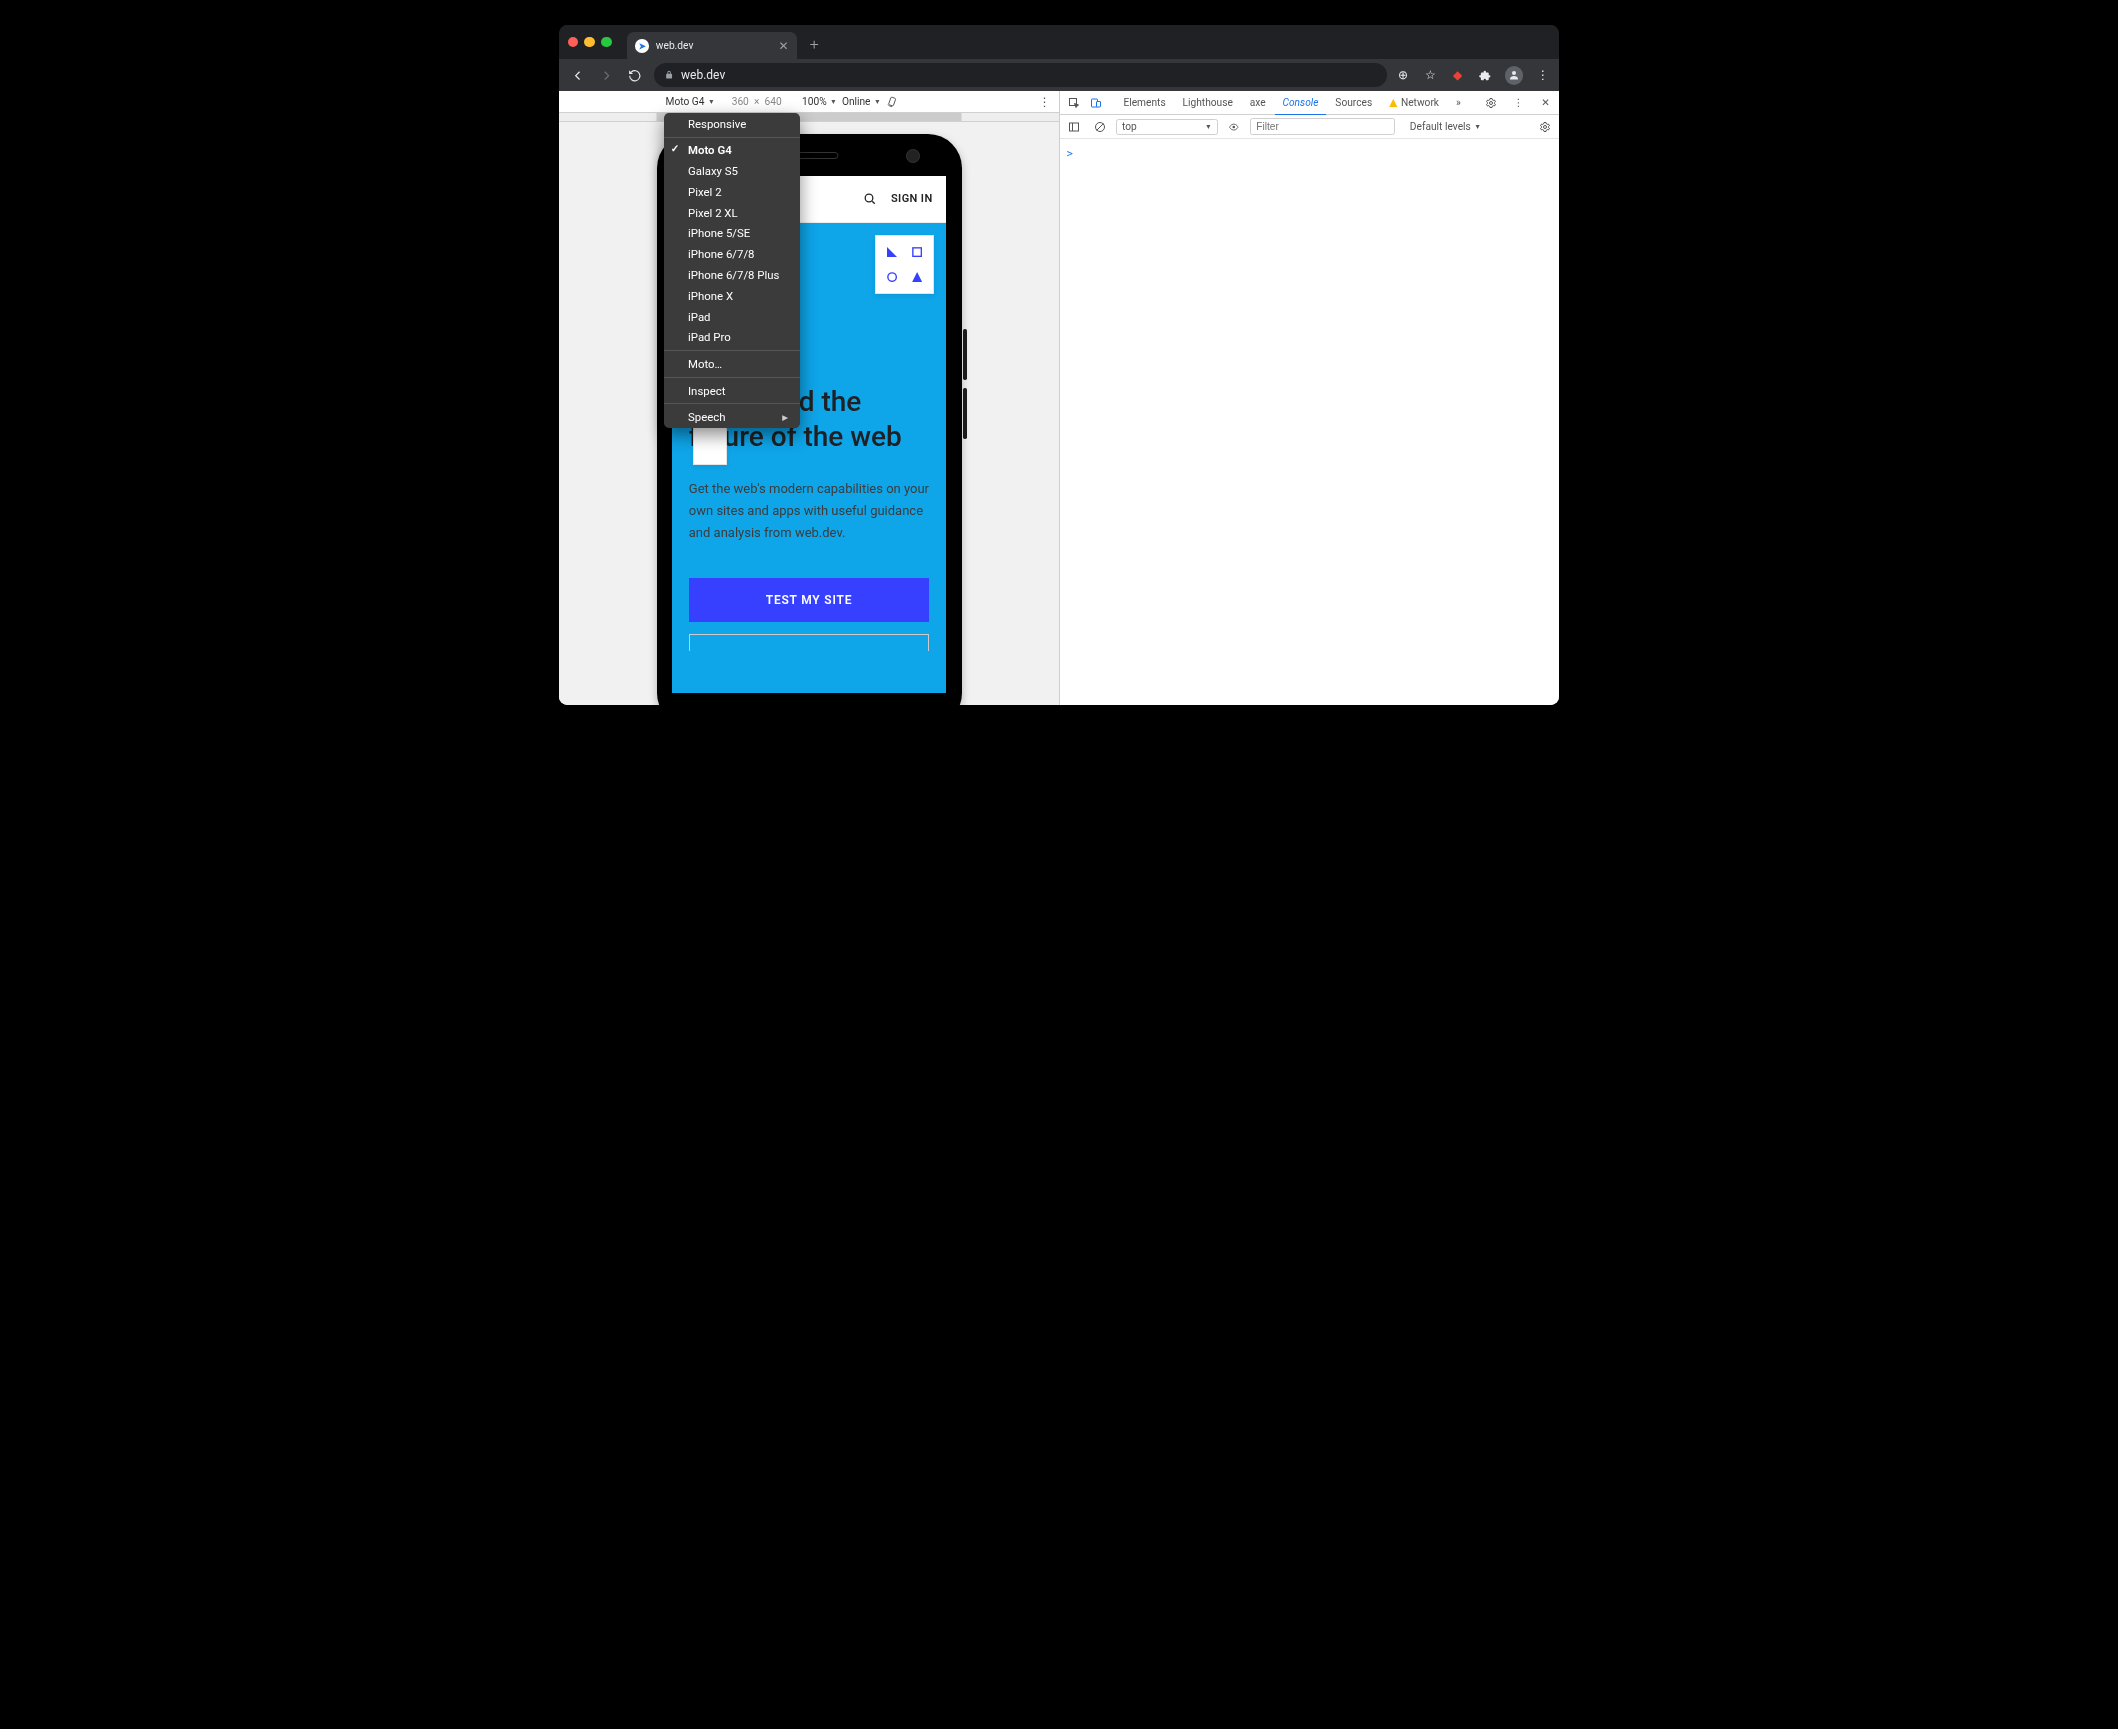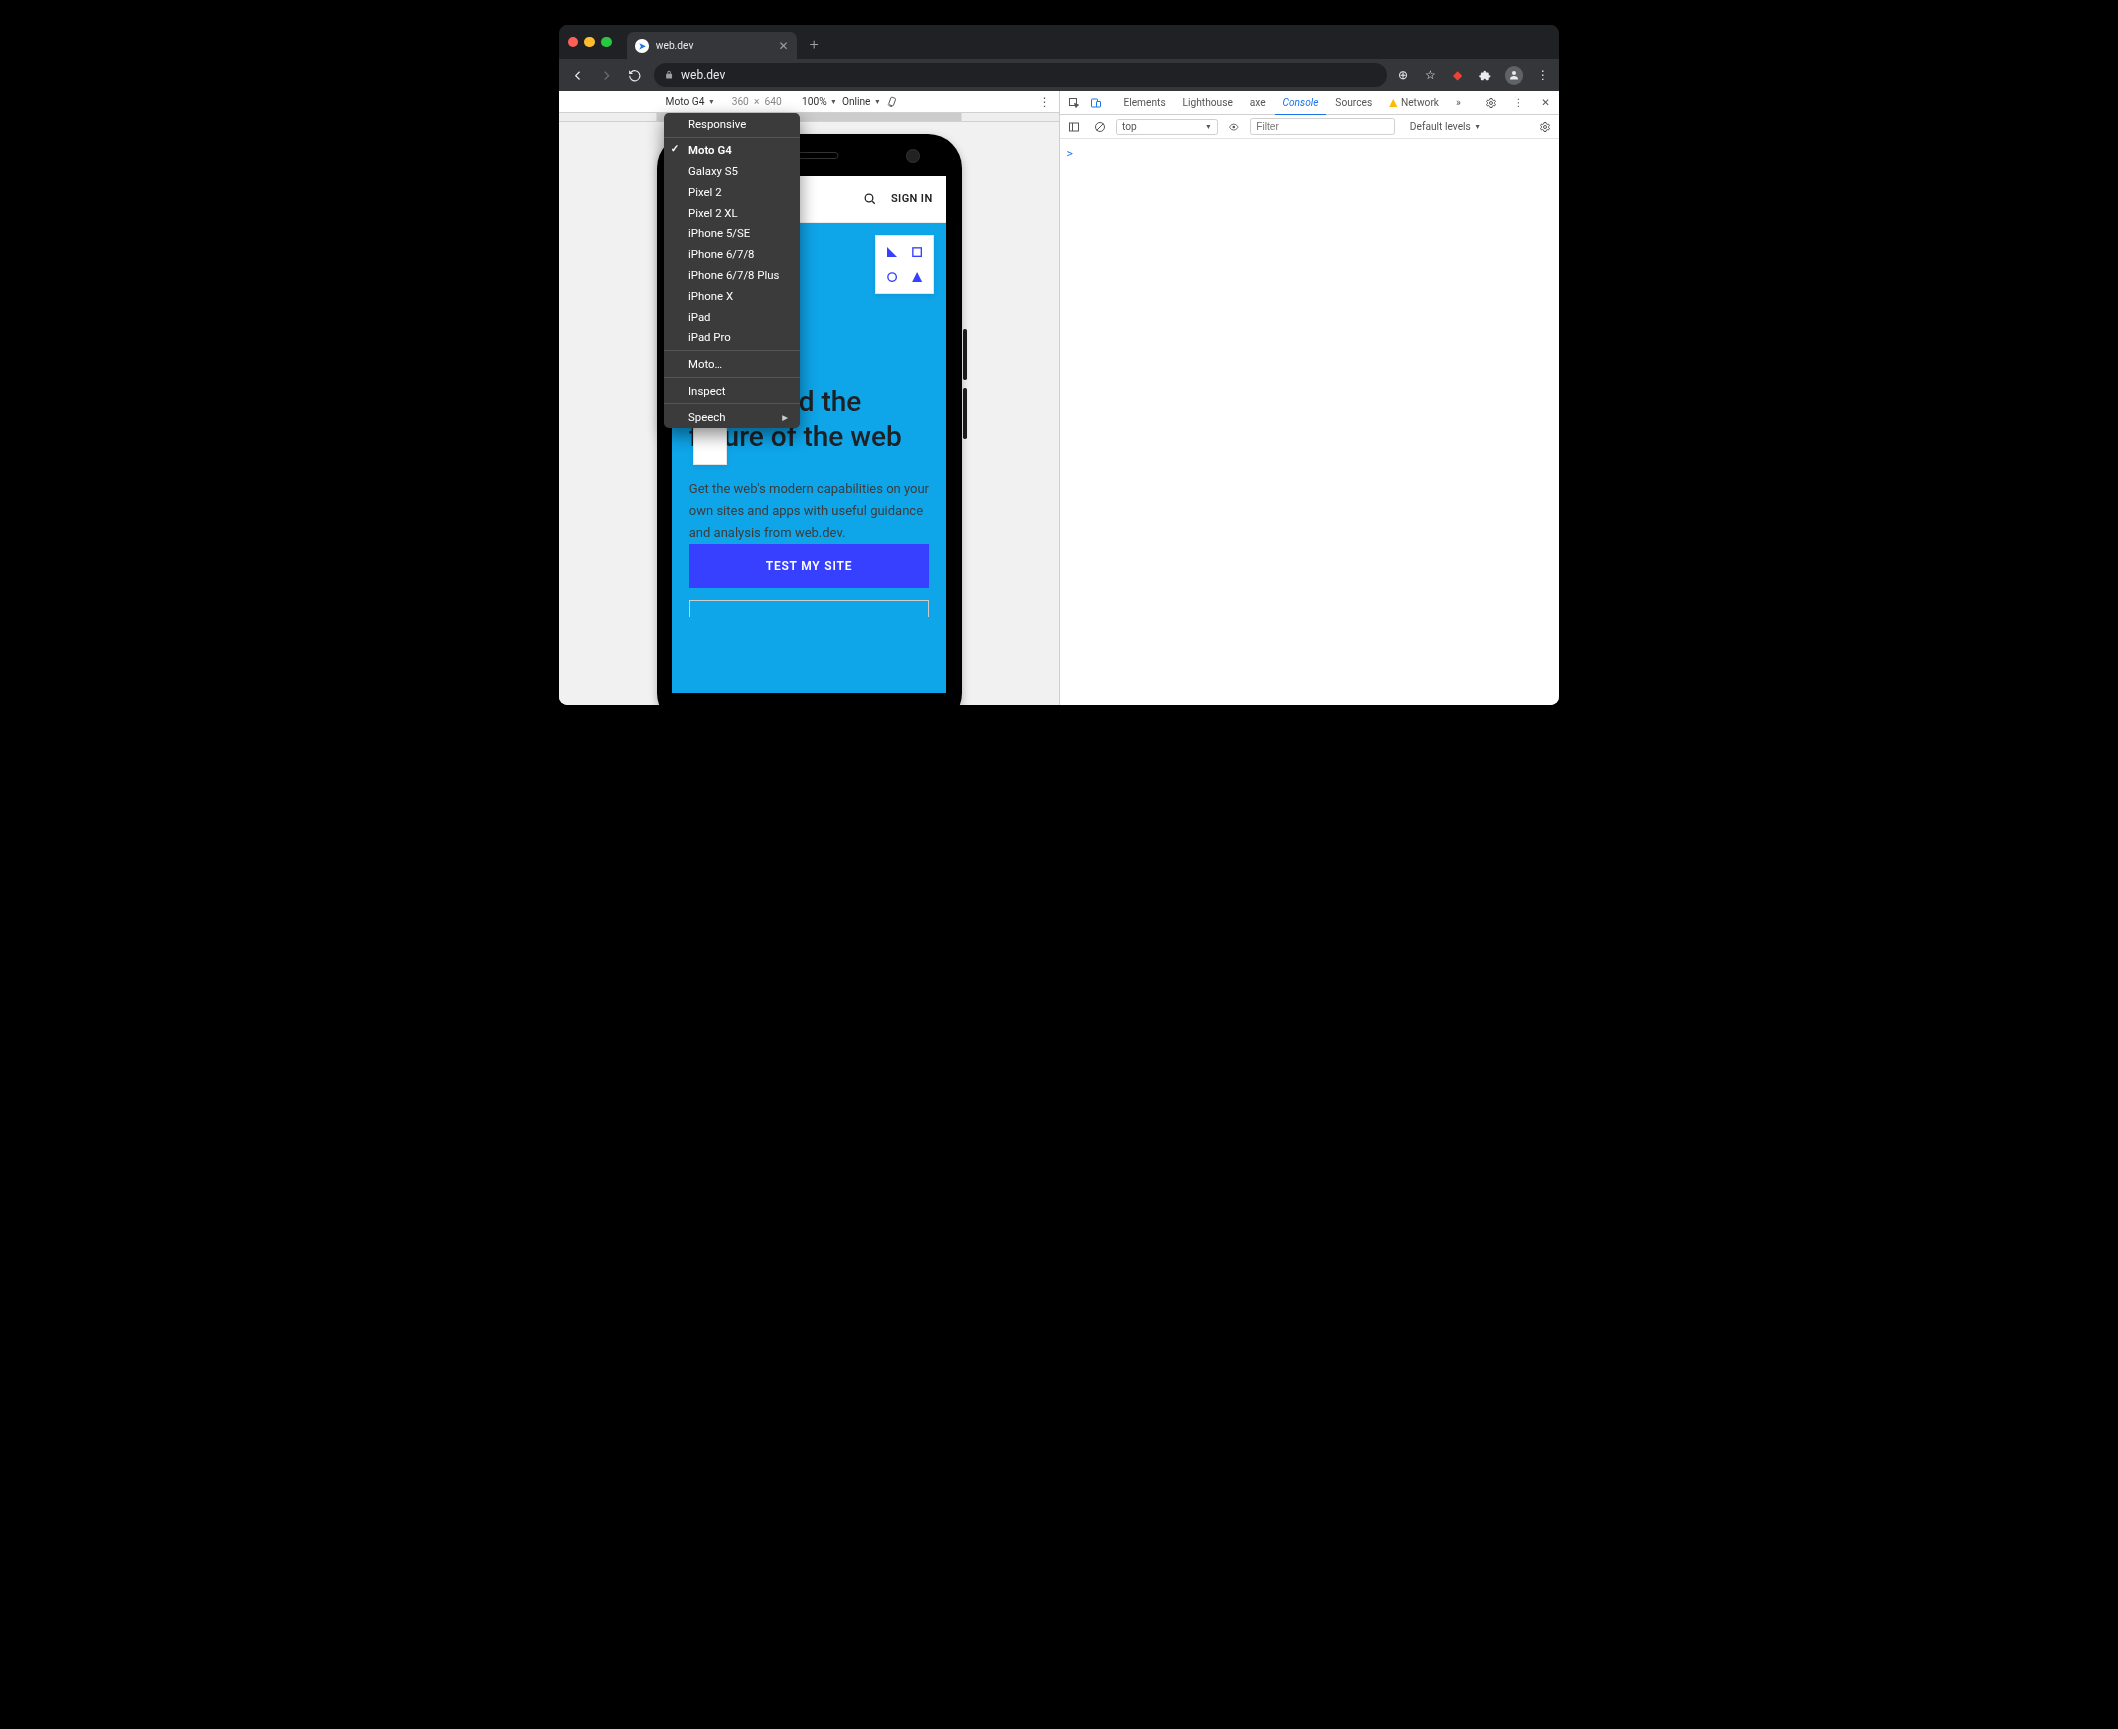--- a/index.html
+++ b/index.html
@@ -146,21 +146,21 @@
   .search-icon svg { width:15.3px; height:15.3px; }
   .sign-in { font-size:11px; font-weight:600; letter-spacing:0.4px; cursor:pointer; color:#222;}
   .widget-card {
     position:absolute; top:59px; right:12px;
     background:#fff; border:0.8px solid #e4e4e4; box-shadow:0 1.7px 5.1px rgba(0,0,0,0.08);
     padding:6.8px; display:grid; grid-template-columns:repeat(2,18.6px); grid-template-rows:repeat(2,18.6px); gap:6.8px;
   }
   .widget-card div { display:flex; align-items:center; justify-content:center; }
   .hero { padding:161px 17px 17px 17px; }
   .hero-title { font-size:28px; font-weight:500; color:#202124; line-height:1.25; margin-bottom:24px;}
-  .hero-body  { font-size:13px; color:#3c3c3c; line-height:1.7; }
+  .hero-body  { font-size:13px; color:#3c3c3c; line-height:1.7; margin-bottom:34px; }
   .hero-btn {
     width:100%; height:44px; background:#3740ff; color:#fff;
     display:flex; align-items:center; justify-content:center;
     font-size:12px; font-weight:600; letter-spacing:0.8px; cursor:pointer;
   }
   .hero-card-border { margin-top:12px; height:17px; border:0.8px solid #ccc; border-bottom:none; }
   .extra-card {
     position:absolute; top:315px; left:134px;
     width:34px; height:59px;
     background:#fff; border:0.8px solid #e4e4e4; box-shadow:0 1.7px 5.1px rgba(0,0,0,0.08);

